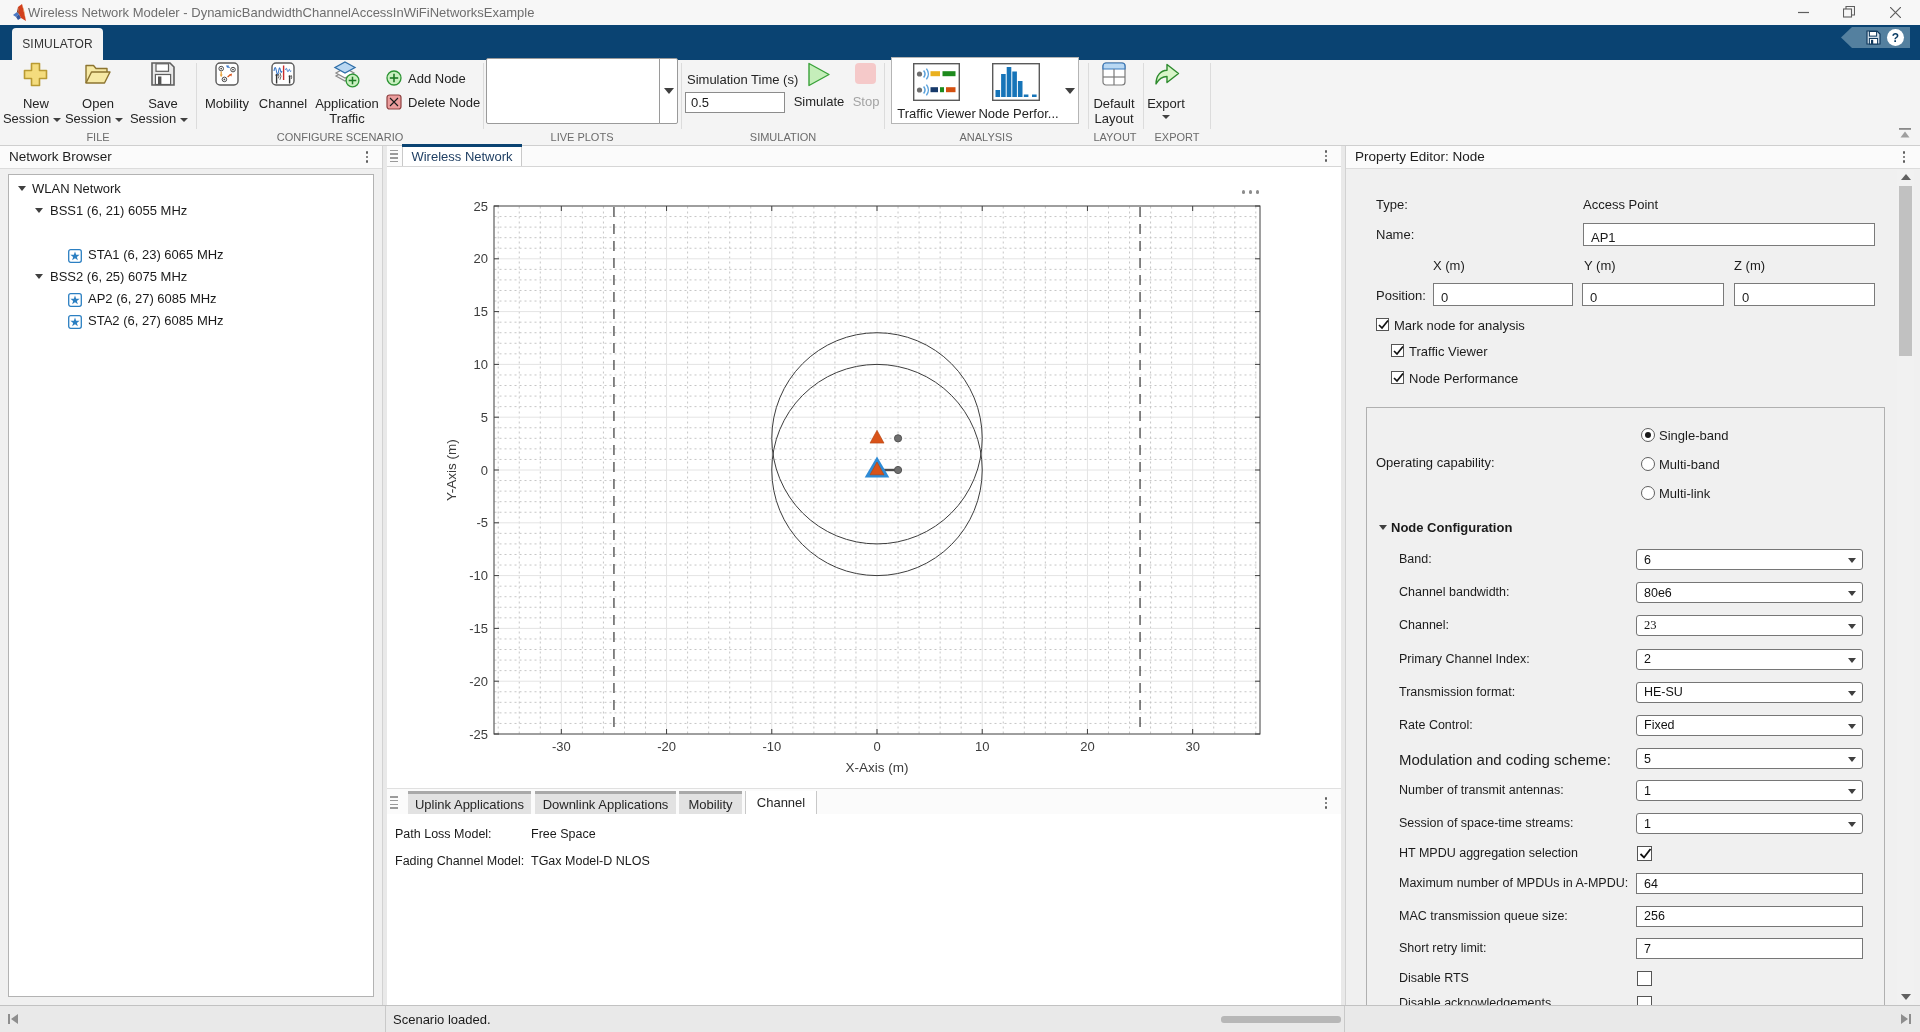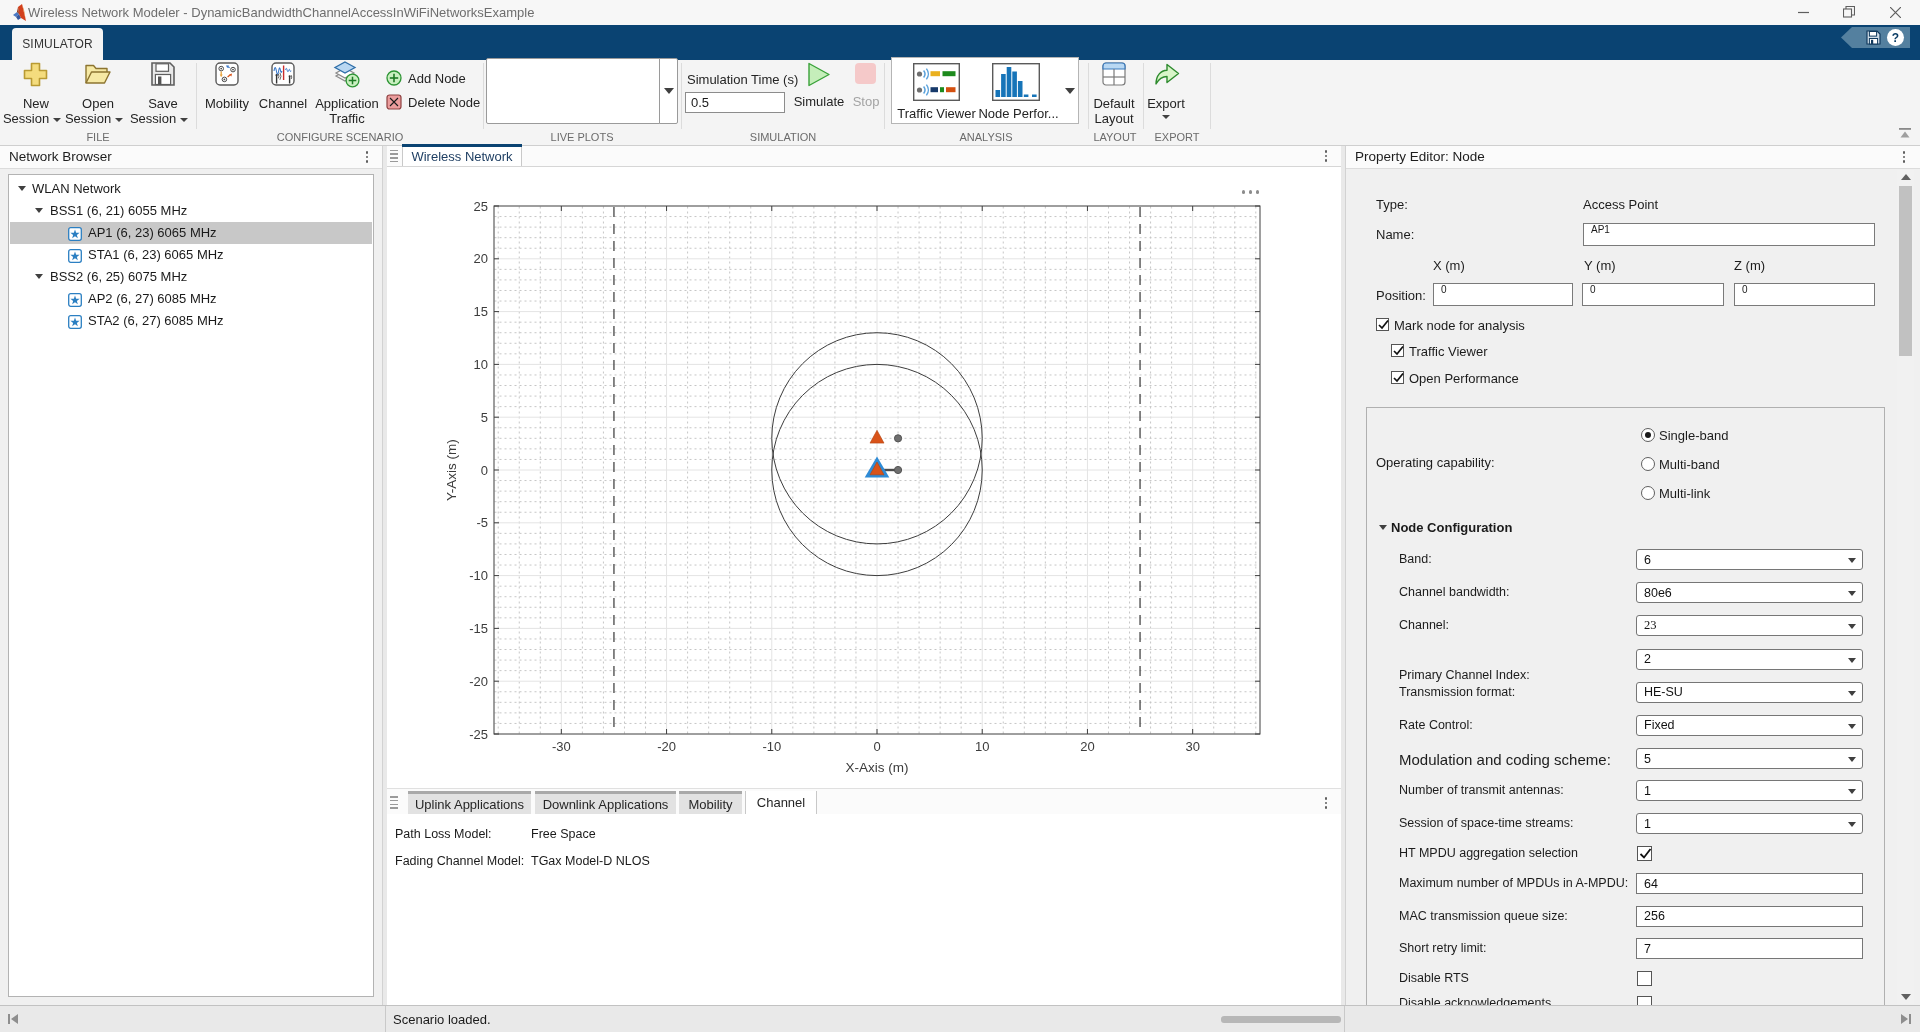--- a/index.html
+++ b/index.html
@@ -33,21 +33,21 @@
   
   .treerow{position:absolute;left:1px;right:1px;height:22px;line-height:22px;font-size:13px;color:#1a1a1a;white-space:nowrap;}
   .treerow.sel{background:#c8c8c8;}
   .expander{position:absolute;top:8px;width:0;height:0;border-left:4.5px solid transparent;border-right:4.5px solid transparent;border-top:5.5px solid #404040;}
   
   .btab{position:absolute;top:0;height:23px;box-sizing:border-box;font-size:13px;display:flex;align-items:center;justify-content:center;color:#262626;}
   .btab.inactive{background:#e2e2e2;border-top:3px solid #a9a9a9;}
   .btab.active{background:#fff;border-left:1px solid #c8c8c8;border-right:1px solid #c8c8c8;}
   
   .pe-label{position:absolute;font-size:13px;color:#1c1c1c;white-space:nowrap;}
-  .pe-input{position:absolute;background:#fff;border:1px solid #7a7a7a;box-sizing:border-box;font-size:10px;display:flex;align-items:flex-start;padding-left:7px;}
+  .pe-input{position:absolute;background:#fff;border:1px solid #7a7a7a;box-sizing:border-box;font-size:13px;display:flex;align-items:flex-end;padding-left:7px;}
   .checkbox{position:absolute;background:#fff;border:1px solid #555;box-sizing:border-box;}
   .checkbox svg{position:absolute;left:-1px;top:-2px;}
   .radio{position:absolute;width:14px;height:14px;border:1px solid #5f5f5f;border-radius:50%;background:#fff;box-sizing:border-box;}
   .radio.on::after{content:"";position:absolute;left:3px;top:3px;width:6px;height:6px;border-radius:50%;background:#1a1a1a;}
   .dropdown{position:absolute;height:21px;background:#fff;border:1px solid #767676;border-radius:3px;box-sizing:border-box;font-size:12.5px;display:flex;align-items:center;padding-left:7px;color:#111;}
   .dropdown .dcaret{position:absolute;right:6px;top:8px;width:0;height:0;border-left:4.5px solid transparent;border-right:4.5px solid transparent;border-top:5px solid #3f3f3f;}
   .cfg-input{position:absolute;height:21px;background:#fff;border:1px solid #767676;box-sizing:border-box;font-size:12.5px;display:flex;align-items:center;padding-left:7px;color:#111;}
   
   .sb-arrow{width:0;height:0;border-left:5px solid transparent;border-right:5px solid transparent;}
   .up{border-bottom:6px solid #606060;}
@@ -299,27 +299,20 @@
         </div>
     </div>
     <div class="abs" id="tree-box" style="left:8px;top:28px;width:366px;height:823px;background:#fff;border:1px solid #b3b3b3;box-sizing:border-box;overflow:hidden">
         <div class="treerow" style="top: 3px;">
           <span class="expander" style="left: 8px;"></span>
           <span style="position: absolute; left: 22px; top: 0px;">WLAN Network</span>
         </div>
         <div class="treerow" style="top: 25px;">
           <span class="expander" style="left: 25px;"></span>
           <span style="position: absolute; left: 40px; top: 0px;">BSS1 (6, 21) 6055 MHz</span>
-        </div>
-        <div class="treerow sel" style="top: 47px;">
-          <span style="position: absolute; left: 58px; top: 4px; width: 14px; height: 14px;"><svg width="14" height="14" viewBox="0 0 14 14">
-              <rect x="0.7" y="0.7" width="12.6" height="12.6" rx="2" fill="#fff" stroke="#2b7fc2" stroke-width="1.3"></rect>
-              <path d="M7 2.4 L8.15 5.7 L11.6 5.78 L8.86 7.9 L9.86 11.2 L7 9.2 L4.14 11.2 L5.14 7.9 L2.4 5.78 L5.85 5.7 Z" fill="#2b7fc2"></path>
-            </svg></span>
-          <span style="position: absolute; left: 78px; top: 0px;">AP1 (6, 23) 6065 MHz</span>
         </div>
         <div class="treerow" style="top: 69px;">
           <span style="position: absolute; left: 58px; top: 4px; width: 14px; height: 14px;"><svg width="14" height="14" viewBox="0 0 14 14">
               <rect x="0.7" y="0.7" width="12.6" height="12.6" rx="2" fill="#fff" stroke="#2b7fc2" stroke-width="1.3"></rect>
               <path d="M7 2.4 L8.15 5.7 L11.6 5.78 L8.86 7.9 L9.86 11.2 L7 9.2 L4.14 11.2 L5.14 7.9 L2.4 5.78 L5.85 5.7 Z" fill="#2b7fc2"></path>
             </svg></span>
           <span style="position: absolute; left: 78px; top: 0px;">STA1 (6, 23) 6065 MHz</span>
         </div>
         <div class="treerow" style="top: 91px;">
           <span class="expander" style="left: 25px;"></span>
@@ -608,21 +601,21 @@
       <svg width="15" height="15" viewBox="0 0 15 15">
           <path d="M3 8 L6 11 L12 3.5" fill="none" stroke="#111" stroke-width="1.7"></path>
         </svg>
     </div>
     <div class="pe-label" style="left:63px;top:198px">Traffic Viewer</div>
     <div class="checkbox" style="left:45px;top:225px;width:13px;height:13px">
       <svg width="15" height="15" viewBox="0 0 15 15">
           <path d="M3 8 L6 11 L12 3.5" fill="none" stroke="#111" stroke-width="1.7"></path>
         </svg>
     </div>
-    <div class="pe-label" style="left:63px;top:225px">Open Performance</div>
+    <div class="pe-label" style="left:63px;top:225px">Node Performance</div>
 
     <div class="abs" style="left:20px;top:261px;width:519px;height:620px;border:1px solid #b0b0b0;box-sizing:border-box"></div>
 
     <div class="pe-label" style="left:30px;top:309px">Operating capability:</div>
     <div class="radio on" style="left:295px;top:282px"></div>
     <div class="pe-label" style="left:313px;top:282px">Single-band</div>
     <div class="radio" style="left:295px;top:311px"></div>
     <div class="pe-label" style="left:313px;top:311px">Multi-band</div>
     <div class="radio" style="left:295px;top:340px"></div>
     <div class="pe-label" style="left:313px;top:340px">Multi-link</div>
@@ -641,21 +634,21 @@
         <div class="pe-label" style="left: 53px; top: 439.3px; font-size: 12.5px;">Channel bandwidth:</div>
         <div class="dropdown" style="left: 290px; top: 436.3px; width: 227px;">
           <span>80e6</span>
           <span class="dcaret"></span>
         </div>
         <div class="pe-label" style="left: 53px; top: 472.4px; font-size: 12.5px;">Channel:</div>
         <div class="dropdown" style="left: 290px; top: 469.4px; width: 227px; font-family: Liberation Serif, serif;">
           <span>23</span>
           <span class="dcaret"></span>
         </div>
-        <div class="pe-label" style="left: 53px; top: 505.6px; font-size: 12.5px; margin-top: 16px;">Primary Channel Index:</div>
+        <div class="pe-label" style="left: 53px; top: 505.6px; font-size: 12.5px;">Primary Channel Index:</div>
         <div class="dropdown" style="left: 290px; top: 502.6px; width: 227px;">
           <span>2</span>
           <span class="dcaret"></span>
         </div>
         <div class="pe-label" style="left: 53px; top: 538.8px; font-size: 12.5px;">Transmission format:</div>
         <div class="dropdown" style="left: 290px; top: 535.8px; width: 227px;">
           <span>HE-SU</span>
           <span class="dcaret"></span>
         </div>
         <div class="pe-label" style="left: 53px; top: 571.9px; font-size: 12.5px;">Rate Control:</div>

